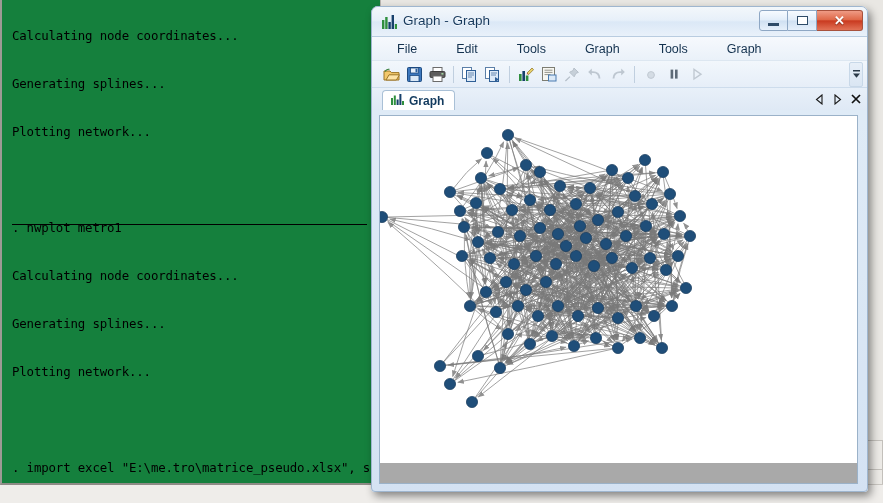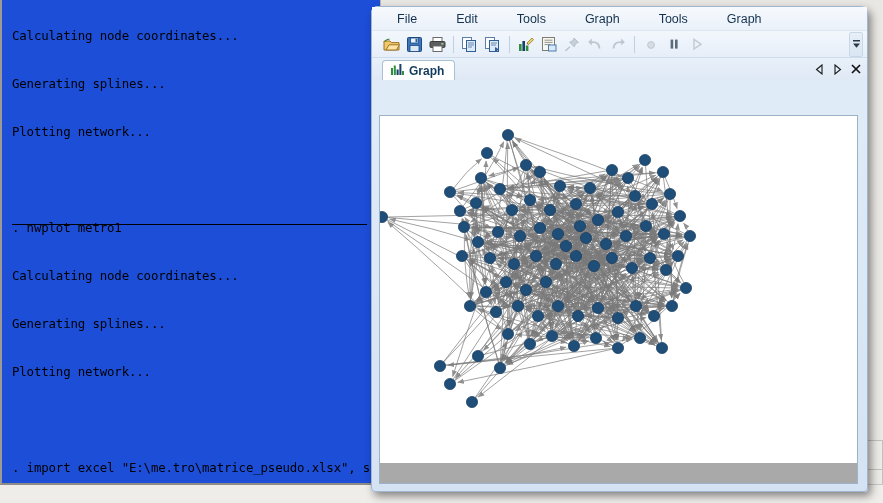--- a/index.html
+++ b/index.html
@@ -33,21 +33,21 @@
   .console-win {
     position: absolute; left: 0px; top: 0px; width: 381px; height: 485px;
     background: #ffffff;
     border-left: 2px solid #9d9a95;
     border-right: 1px solid #b8b5b0;
     border-bottom: 2px solid #8e8b86;
     border-top: none;
   }
   .console-inner {
     position: absolute; left: 0; top: 0; right: 0; bottom: 0;
-    background: #1d4ed8;
+    background: #15803d;
     overflow: hidden;
     text-decoration: underline;
   }
   .console-text {
     position: absolute; left: 10px; top: -4px; right: 4px;
     font-family: "DejaVu Sans Mono", "Liberation Mono", monospace;
     font-size: 12.4px;
     line-height: 16px;
     color: #000000;
     white-space: pre;
@@ -227,20 +227,43 @@
         
         
       </div>
       <div class="hr-sep"></div>
     </div>
   </div>
 
   <div class="graph-win">
     <div class="graph-win-frame"></div>
 
+    <div class="titlebar">
+      <span class="title-icon">
+        <svg width="15" height="14" viewBox="0 0 15 14">
+          <rect x="0" y="5" width="2.4" height="9" fill="#2f8f3e"></rect>
+          <rect x="3.2" y="2" width="2.4" height="12" fill="#2f8f3e"></rect>
+          <rect x="6.4" y="7" width="2.4" height="7" fill="#17406b"></rect>
+          <rect x="9.6" y="0" width="2.4" height="14" fill="#17406b"></rect>
+          <rect x="12.8" y="9" width="2.2" height="5" fill="#2f8f3e"></rect>
+        </svg>
+      </span>
+      <span class="title-text">Graph - Graph</span>
+      <span class="win-buttons">
+        <span class="wbtn min">
+          <span class="glyph-min"></span>
+        </span>
+        <span class="wbtn max">
+          <span class="glyph-max"></span>
+        </span>
+        <span class="wbtn close">
+          <span class="glyph-close">✕</span>
+        </span>
+      </span>
+    </div>
 
     <div class="menubar">
       <span class="menuitem">File</span>
       <span class="menuitem">Edit</span>
       <span class="menuitem">Tools</span>
       <span class="menuitem">Graph</span>
       <span class="menuitem">Tools</span>
       <span class="menuitem">Graph</span>
     </div>
 

